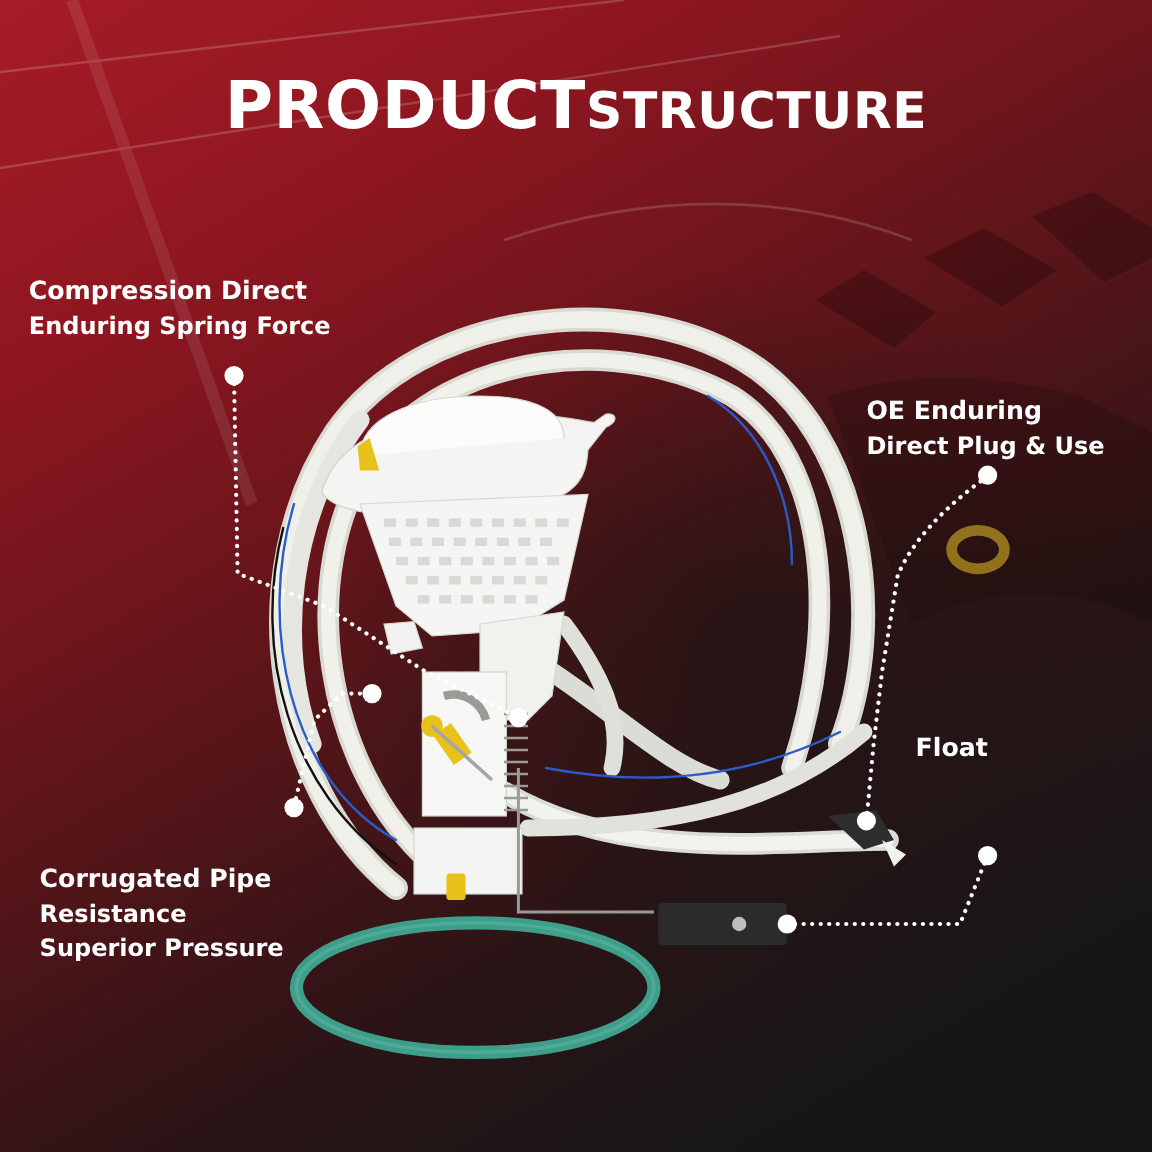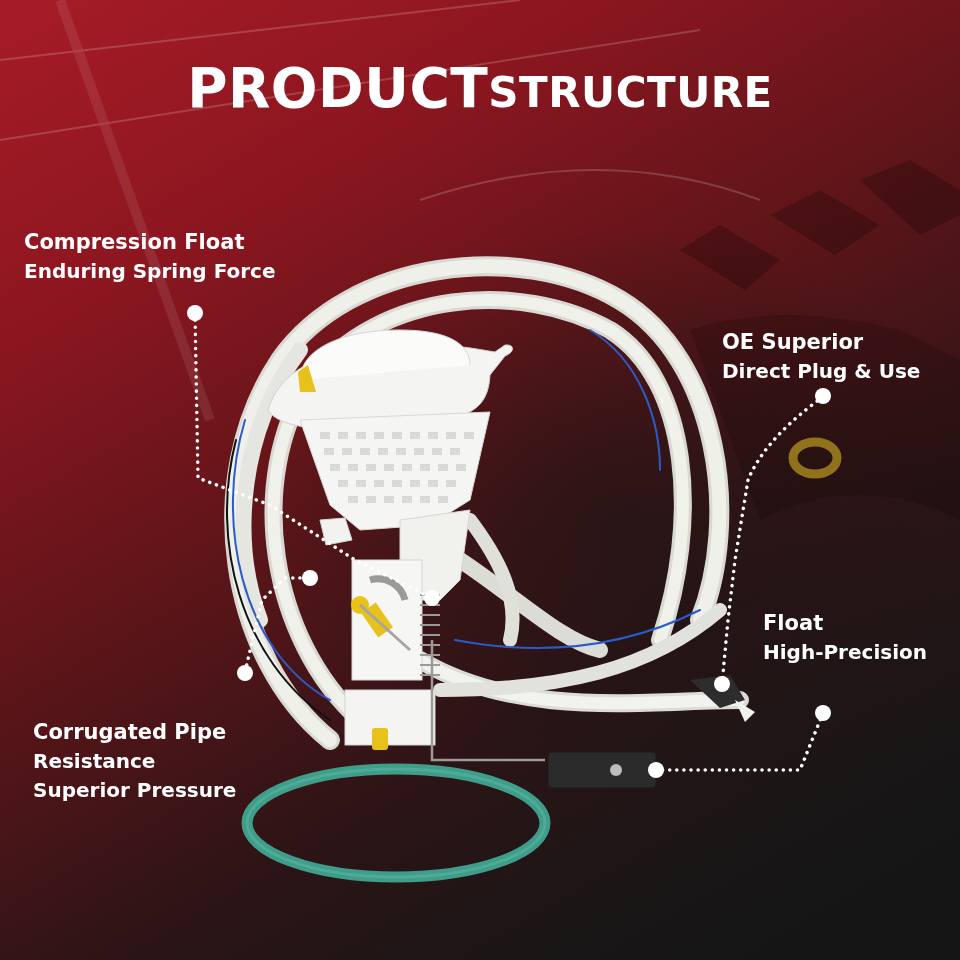--- a/index.html
+++ b/index.html
@@ -161,31 +161,30 @@
     <circle cx="823" cy="713" r="8"></circle>
     <circle cx="656" cy="770" r="8"></circle>
   </g>
 </svg>
 
 <div class="title">
   <span class="big">PRODUCT</span><span class="small">STRUCTURE</span>
 </div>
 
 <div class="callout" style="left:24px; top:227px;">
-  <div class="h">Compression Float</div>
+  <div class="h">Compression Direct</div>
   <div class="d">Enduring Spring Force</div>
 </div>
 
 <div class="callout" style="left:33px; top:673px;margin-top:44px;">
   <div class="h">Corrugated Pipe</div>
   <div class="d">Resistance</div>
   <div class="d">Superior Pressure</div>
 </div>
 
 <div class="callout" style="left:722px; top:327px;">
-  <div class="h">OE Superior</div>
+  <div class="h">OE Enduring</div>
   <div class="d">Direct Plug &amp; Use</div>
 </div>
 
 <div class="callout" style="left:763px; top:608px;">
   <div class="h">Float</div>
-  <div class="d">High-Precision</div>
 </div>
 
 </body></html>

